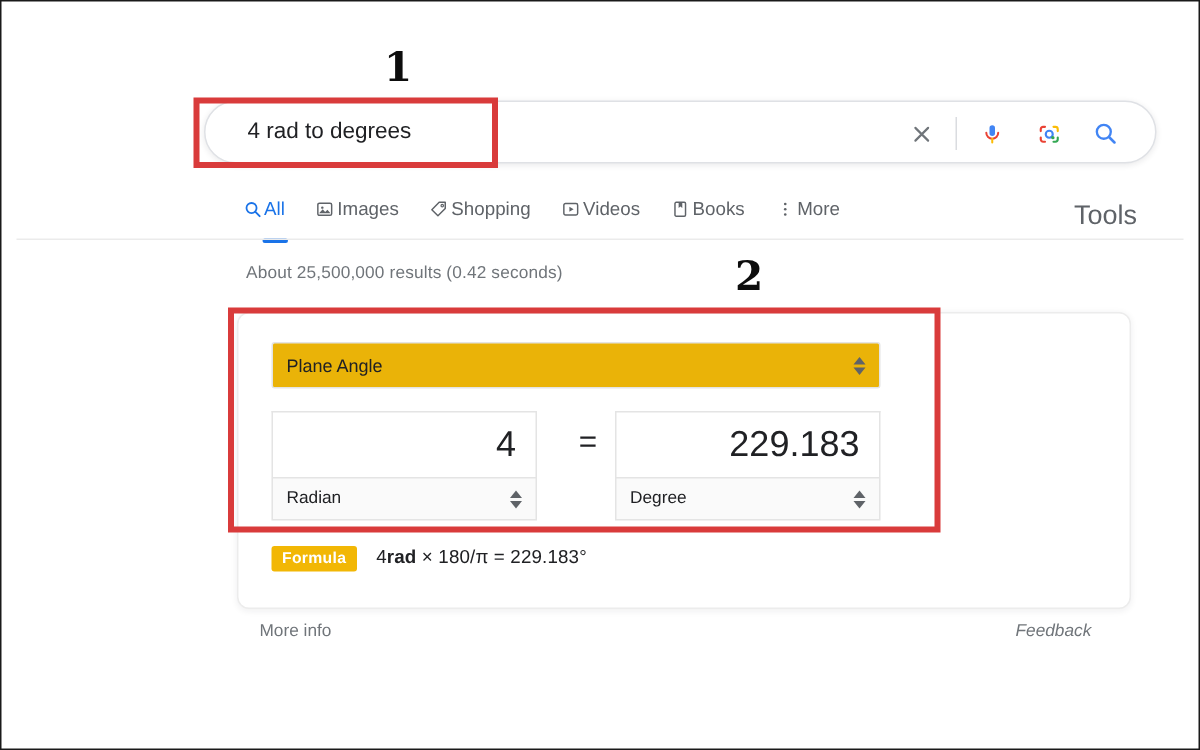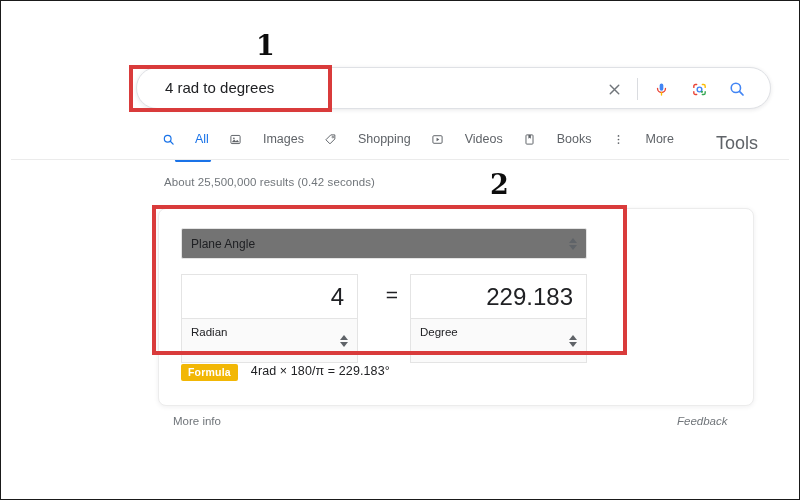--- a/index.html
+++ b/index.html
@@ -93,21 +93,21 @@
     top: 131px;
     display: flex;
     align-items: center;
     gap: 20px;
     font-size: 12.5px;
     color: #5f6368;
   }
   .tab {
     display: flex;
     align-items: center;
-    gap: 20px;
+    gap: 1px;
     position: relative;
     padding-bottom: 4px;
     cursor: pointer;
     white-space: nowrap;
   }
   .tab.active { color: #1a73e8; }
   .tab.active .tab-underline {
     position: absolute;
     left: 14px;
     right: -2px;
@@ -161,21 +161,21 @@
     box-shadow: 0 1px 5px rgba(32,33,36,.07);
     box-sizing: border-box;
   }
 
   .sel-wide {
     position: absolute;
     left: 22px;
     top: 19px;
     width: 406px;
     height: 31px;
-    background: #737373;
+    background: #eab308;
     border: 1px solid #e4e4e4;
     border-radius: 2px;
     box-sizing: border-box;
     text-align: center;
   }
   .sel-wide .sel-label {
     position: absolute;
     left: 9px;
     top: 8px;
     font-size: 12px;
@@ -230,21 +230,21 @@
     align-items: center;
     justify-content: flex-end;
     padding-right: 13px;
     font-size: 24px;
     color: #202124;
   }
   .unit-field {
     position: absolute;
     left: 0; top: 44px;
     width: 177px;
-    height: 45px;
+    height: 29px;
     background: #fafafa;
     border: 1px solid #e4e4e4;
     box-sizing: border-box;
   }
   .unit-field .u-label {
     position: absolute;
     left: 9px;
     top: 7px;
     font-size: 11.5px;
     color: #202124;
@@ -275,21 +275,21 @@
     font-weight: 700;
     padding: 2px 7px 3px 7px;
     border-radius: 2px;
     letter-spacing: .2px;
   }
   .formula-text {
     font-size: 12.5px;
     color: #202124;
     letter-spacing: .1px;
   }
-  .formula-text b { font-weight: 400; }
+  .formula-text b { font-weight: 700; }
 
   
   .more-info {
     position: absolute;
     left: 172px;
     top: 414px;
     font-size: 11.5px;
     color: #70757a;
     cursor: pointer;
   }

